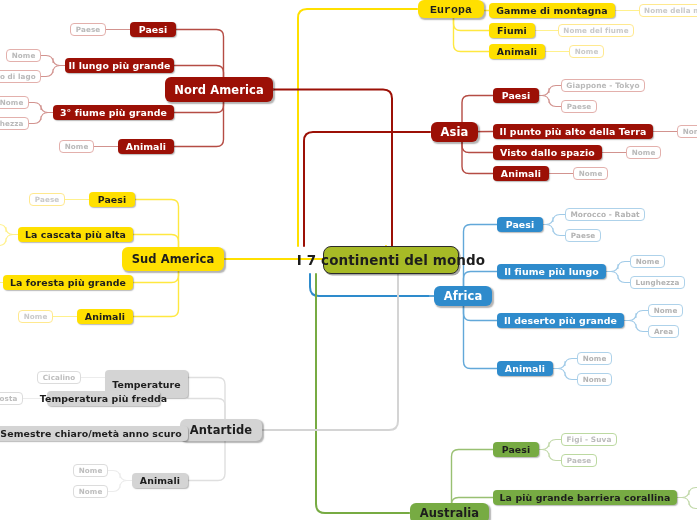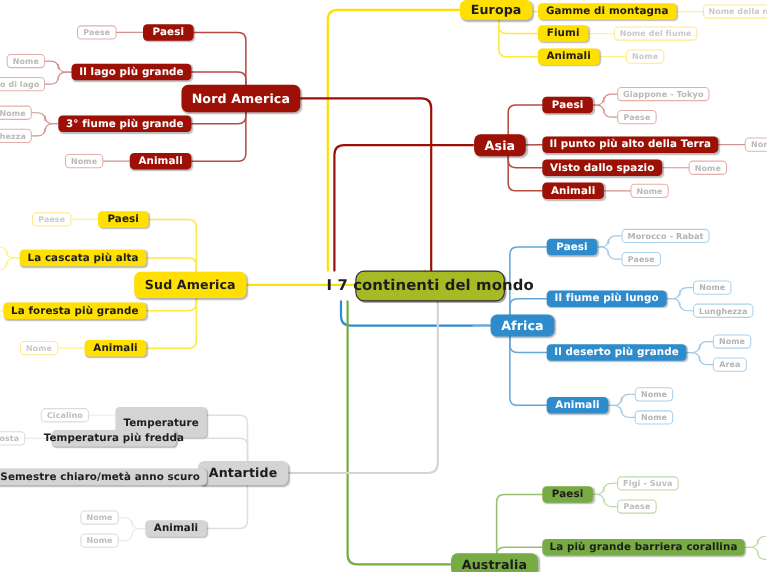--- a/index.html
+++ b/index.html
@@ -154,21 +154,21 @@
       <path d="M-6,433.5 L-11,433.5 Q-18,433.5 -18,426.5 L-18,430.5 Q-18,423.5 -25,423.5 L-30,423.5" fill="none" stroke="rgb(236,236,236)" stroke-width="1.1" stroke-linecap="round" stroke-linejoin="round"></path>
       <path d="M-6,433.5 L-11,433.5 Q-18,433.5 -18,440.5 L-18,437.5 Q-18,444.5 -25,444.5 L-30,444.5" fill="none" stroke="rgb(236,236,236)" stroke-width="1.1" stroke-linecap="round" stroke-linejoin="round"></path>
       <path d="M262,430 L232,430 Q225,430 225,437 L225,473.5 Q225,480.5 218,480.5 L188,480.5" fill="none" stroke="rgb(223,223,223)" stroke-width="1.4" stroke-linecap="round" stroke-linejoin="round"></path>
       <path d="M132,480.5 L127,480.5 Q120,480.5 120,473.5 L120,477.5 Q120,470.5 113,470.5 L108,470.5" fill="none" stroke="rgb(236,236,236)" stroke-width="1.1" stroke-linecap="round" stroke-linejoin="round"></path>
       <path d="M132,480.5 L127,480.5 Q120,480.5 120,487.5 L120,484.5 Q120,491.5 113,491.5 L108,491.5" fill="none" stroke="rgb(236,236,236)" stroke-width="1.1" stroke-linecap="round" stroke-linejoin="round"></path>
     </svg>
   <div id="nodes">
       <div class="node n-root c-gray" style="left: 280px; top: 246px; width: 136px; height: 28px;">
         <span>I 7 continenti del mondo</span>
       </div>
-      <div class="node n1 c-yellow" style="left: 418px; top: 0px; width: 66px; height: 18px;">
+      <div class="node n1 c-yellow" style="left: 418px; top: 0px; width: 66px; height: 18px; font-family: Liberation Mono, monospace;">
         <span>Europa</span>
       </div>
       <div class="node n2 c-yellow" style="left: 489px; top: 3px; width: 126px; height: 15px;">
         <span>Gamme di montagna</span>
       </div>
       <div class="node n3 c-yellow" style="left: 639px; top: 4px; width: 101px; height: 13px;">
         <span>Nome della montagna</span>
       </div>
       <div class="node n2 c-yellow" style="left: 489px; top: 23px; width: 45px; height: 15px;">
         <span>Fiumi</span>
@@ -205,21 +205,21 @@
       </div>
       <div class="node n3 c-red" style="left: 626px; top: 146px; width: 35px; height: 13px;">
         <span>Nome</span>
       </div>
       <div class="node n2 c-red" style="left: 493px; top: 166px; width: 56px; height: 15px;">
         <span>Animali</span>
       </div>
       <div class="node n3 c-red" style="left: 573px; top: 167px; width: 35px; height: 13px;">
         <span>Nome</span>
       </div>
-      <div class="node n1 c-blue" style="left: 446px; top: 286px; width: 58px; height: 20px;">
+      <div class="node n1 c-blue" style="left: 434px; top: 286px; width: 58px; height: 20px;">
         <span>Africa</span>
       </div>
       <div class="node n2 c-blue" style="left: 497px; top: 217px; width: 44px; height: 15px;">
         <span>Paesi</span>
       </div>
       <div class="node n3 c-blue strong" style="left: 565px; top: 208px; width: 80px; height: 13px;">
         <span>Morocco - Rabat</span>
       </div>
       <div class="node n3 c-blue" style="left: 565px; top: 229px; width: 36px; height: 13px;">
         <span>Paese</span>
@@ -269,21 +269,21 @@
       <div class="node n1 c-red" style="left: 165px; top: 77px; width: 108px; height: 25px;">
         <span>Nord America</span>
       </div>
       <div class="node n2 c-red" style="left: 130px; top: 22px; width: 44px; height: 15px;">
         <span>Paesi</span>
       </div>
       <div class="node n3 c-red" style="left: 70px; top: 23px; width: 36px; height: 13px;">
         <span>Paese</span>
       </div>
       <div class="node n2 c-red" style="left: 65px; top: 58px; width: 109px; height: 15px;">
-        <span>Il lago più grande</span>
+        <span>Il lungo più grande</span>
       </div>
       <div class="node n3 c-red" style="left: 6px; top: 49px; width: 35px; height: 13px;">
         <span>Nome</span>
       </div>
       <div class="node n3 c-red" style="left: -18px; top: 70px; width: 59px; height: 13px;">
         <span>Tipo di lago</span>
       </div>
       <div class="node n2 c-red" style="left: 53px; top: 105px; width: 121px; height: 15px;">
         <span>3° fiume più grande</span>
       </div>

